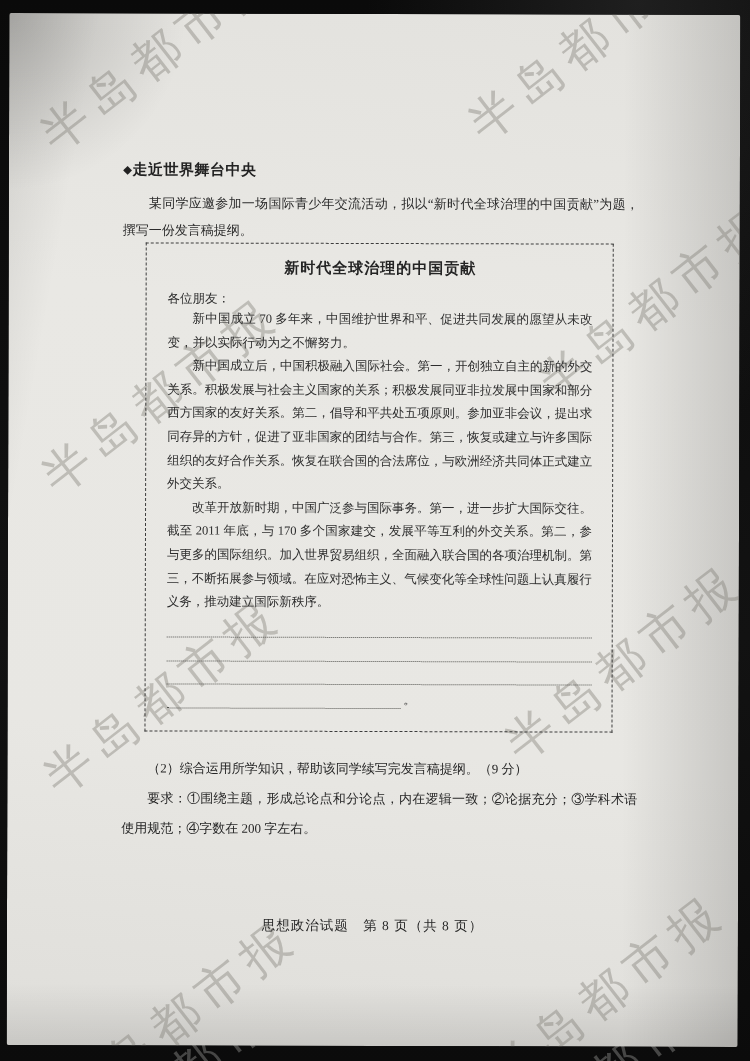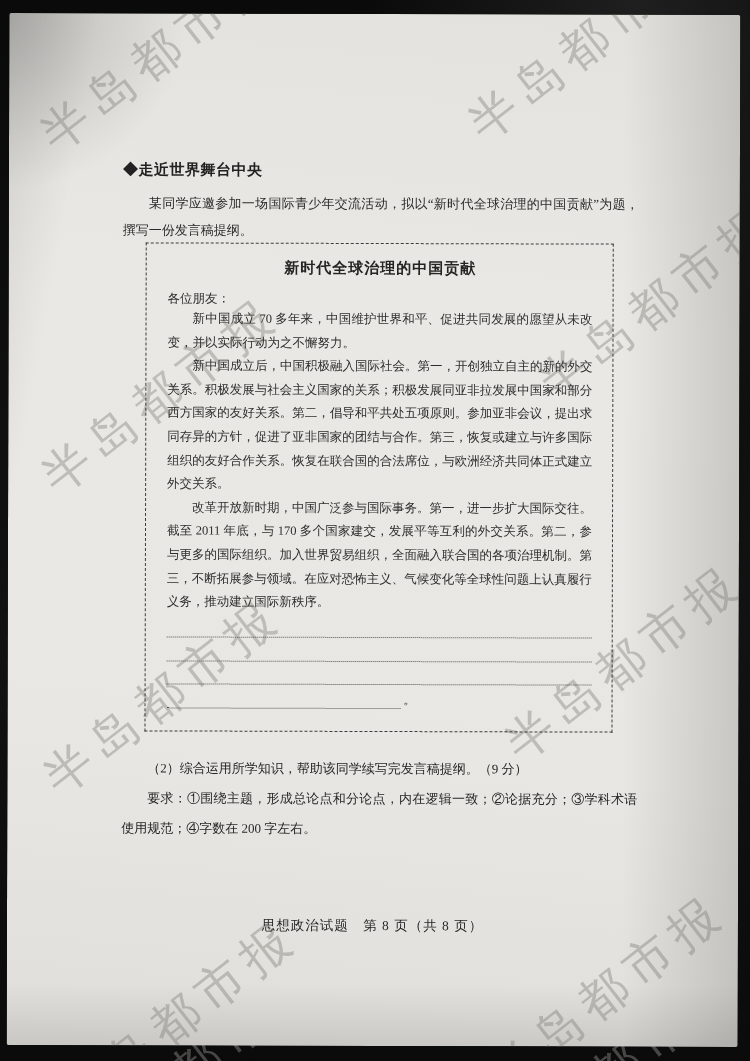--- a/index.html
+++ b/index.html
@@ -57,21 +57,21 @@
     font-family: "Liberation Sans", sans-serif;
     pointer-events: none;
     z-index: 3;
   }
   .content { position: absolute; inset: 0; z-index: 4; }
 
   .section-header {
     position: absolute;
     top: 147px;
     left: 114px;
-    font-family: Liberation Sans, sans-serif;
+    font-family: Liberation Mono, monospace;
     font-weight: bold;
     font-size: 15px;
     letter-spacing: 0.5px;
     color: #222;
   }
   .intro {
     position: absolute;
     top: 176px;
     left: 114px;
     width: 516px;

